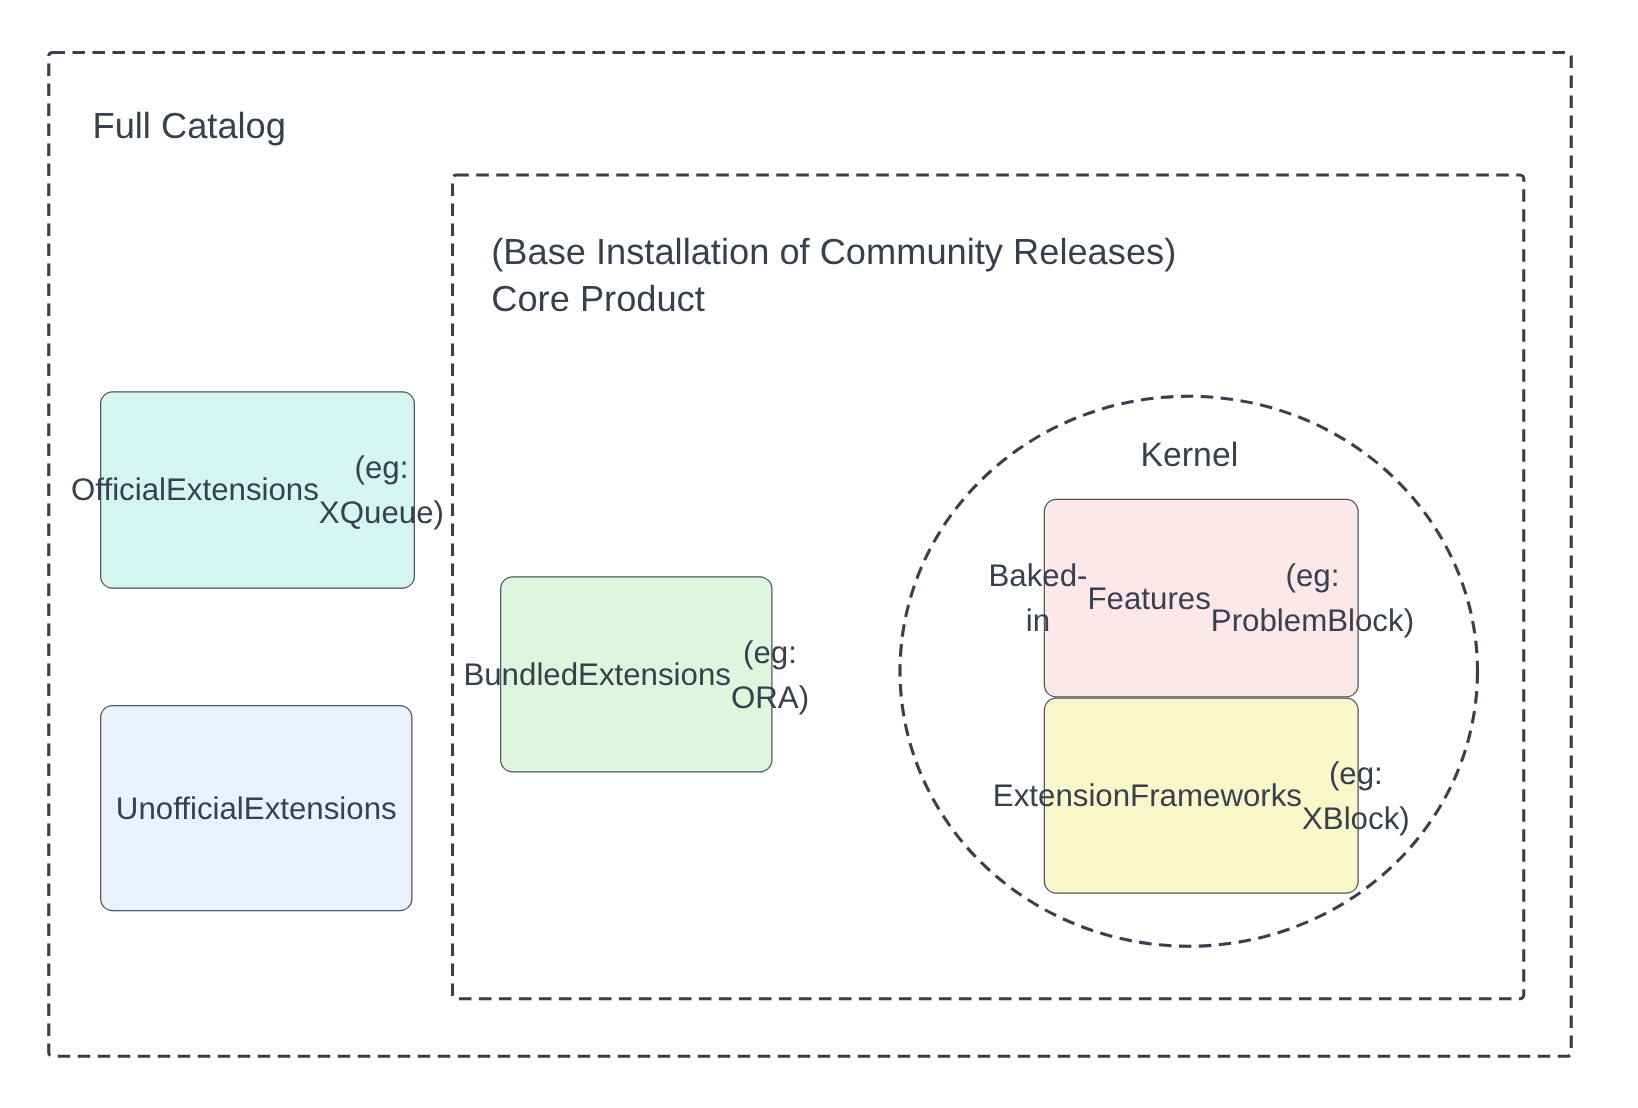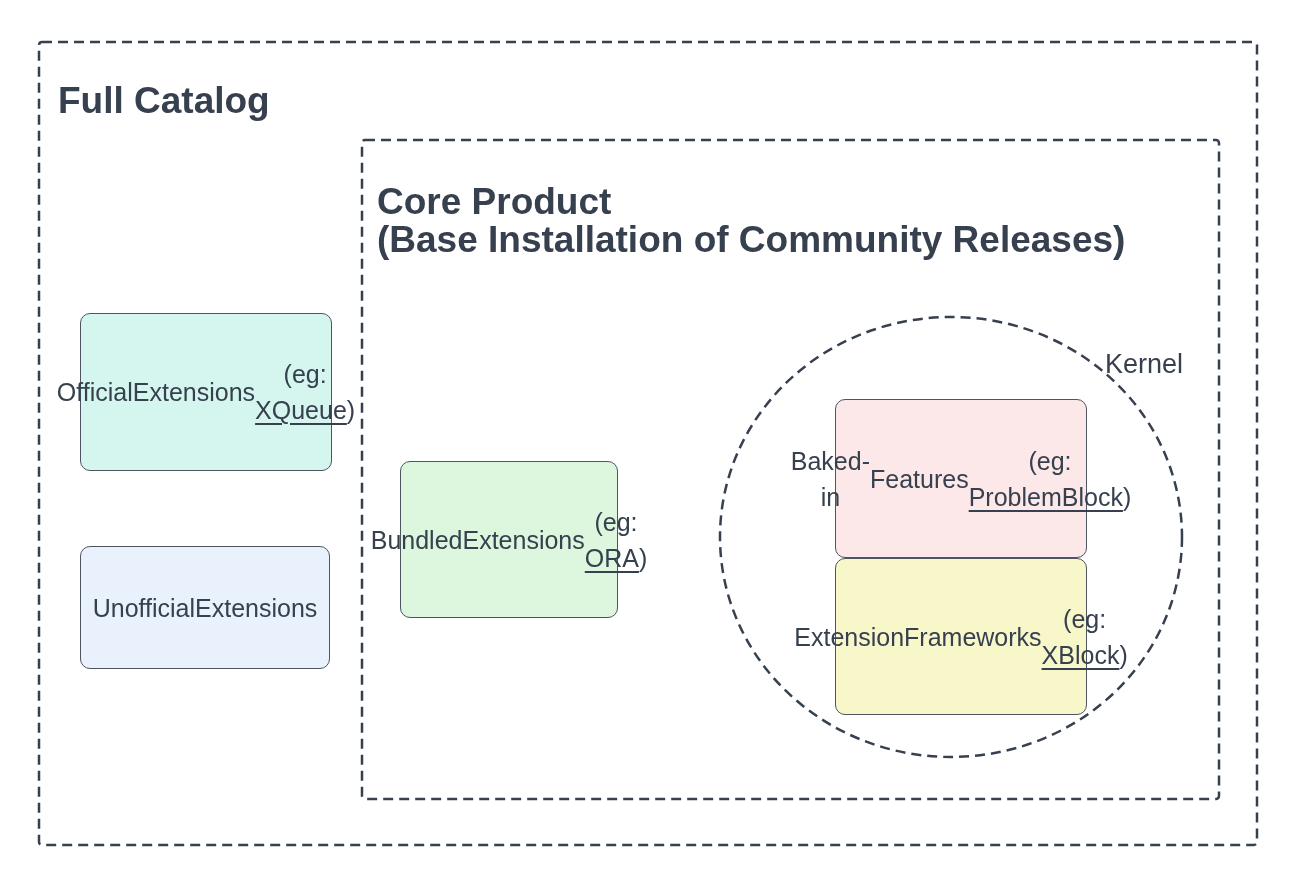--- a/index.html
+++ b/index.html
@@ -24,80 +24,80 @@
     height: 886px;
   }
   .shapes-svg .dashed {
     fill: none;
     stroke: #36404e;
     stroke-width: 2.5;
     stroke-dasharray: 10 6;
   }
   .title {
     position: absolute;
-    font-size: 37px;
-    font-weight: bold;
+    font-size: 29px;
+    font-weight: normal;
     line-height: 38px;
     white-space: nowrap;
+    margin-left: 16px;
   }
   .full-catalog-title { left: 58px; top: 82px; }
   .core-product-title { left: 377px; top: 183px; }
   .kernel-label {
     position: absolute;
     left: 720px;
     top: 349px;
     width: 463px;
-    text-align: right;
+    text-align: center;
     font-size: 27px;
     font-weight: normal;
   }
   .node {
     position: absolute;
     box-sizing: border-box;
     border: 1px solid #4d5560;
     border-radius: 10px;
     display: flex;
     flex-direction: row;
     justify-content: center;
     align-items: center;
     text-align: center;
     font-size: 25px;
     line-height: 36px;
     padding: 0 14px;
   }
   .node-official   { left: 80px;  top: 313px; width: 252px; height: 158px; }
-  .node-unofficial { left: 80px;  top: 546px; width: 250px; height: 123px; }
+  .node-unofficial { left: 80px;  top: 564px; width: 250px; height: 165px; }
   .node-bundled    { left: 400px; top: 461px; width: 218px; height: 157px; }
   .node-baked-in   { left: 835px; top: 399px; width: 252px; height: 159px; }
   .node-frameworks { left: 835px; top: 558px; width: 252px; height: 157px; }
   .eg-line { display: block; }
   .link {
     color: inherit;
-    text-decoration: underline;
     text-decoration-thickness: 2px;
     text-underline-offset: 4px;
     cursor: pointer;
   }
 </style>
 </head>
 <body>
 
 <div class="canvas">
 
   <svg class="shapes-svg">
     <rect class="dashed" x="39" y="42" width="1218" height="803" rx="3" style="stroke: rgb(54, 64, 78);"></rect>
     <rect class="dashed" x="362" y="140" width="857" height="659" rx="3" style="stroke: rgb(54, 64, 78);"></rect>
     <ellipse class="dashed" cx="951" cy="537" rx="231" ry="220" style="stroke: rgb(54, 64, 78);"></ellipse>
   </svg>
 
   <div class="title full-catalog-title">Full Catalog</div>
 
   <div class="title core-product-title">
+    <div>(Base Installation of Community Releases)</div>
     <div>Core Product</div>
-    <div>(Base Installation of Community Releases)</div>
   </div>
 
   <div class="kernel-label">Kernel</div>
 
   <div class="node node-official" style="background-color: rgb(213, 246, 238);">
     <div>Official</div>
     <div>Extensions</div>
     <div class="eg-line"><span>(eg: </span><a class="link">XQueue</a><span>)</span></div>
   </div>
 

